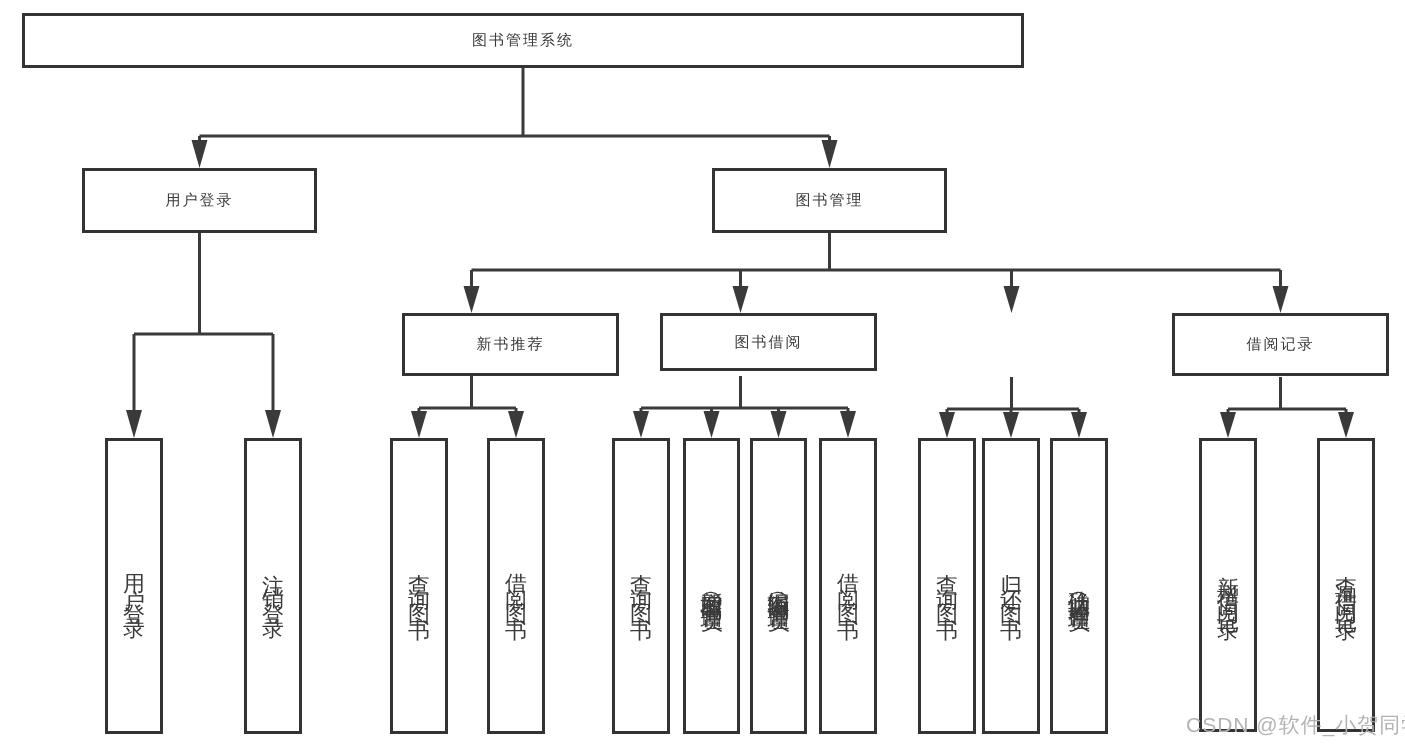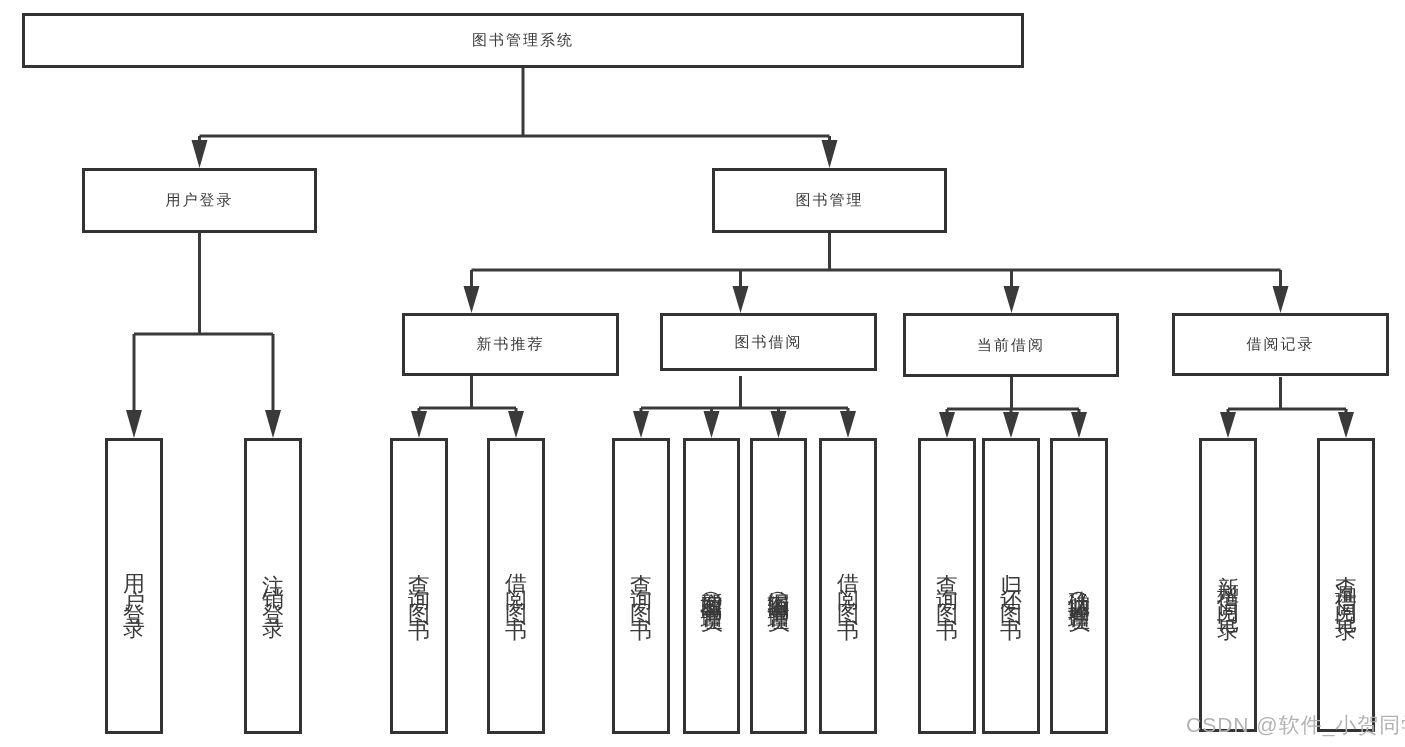--- a/index.html
+++ b/index.html
@@ -128,23 +128,20 @@
   <div class="node h n-book-mgmt">
     <span>图书管理</span>
   </div>
 
   <div class="node h n-new-book-rec">
     <span>新书推荐</span>
   </div>
   <div class="node h n-book-borrow">
     <span>图书借阅</span>
   </div>
-  <div class="node h n-current-borrow">
-    <span>当前借阅</span>
-  </div>
   <div class="node h n-borrow-records">
     <span>借阅记录</span>
   </div>
 
   <div class="node v n-a1">
     <span class="vt sp4">用户登录</span>
   </div>
   <div class="node v n-a2">
     <span class="vt sp4">注销登录</span>
   </div>

